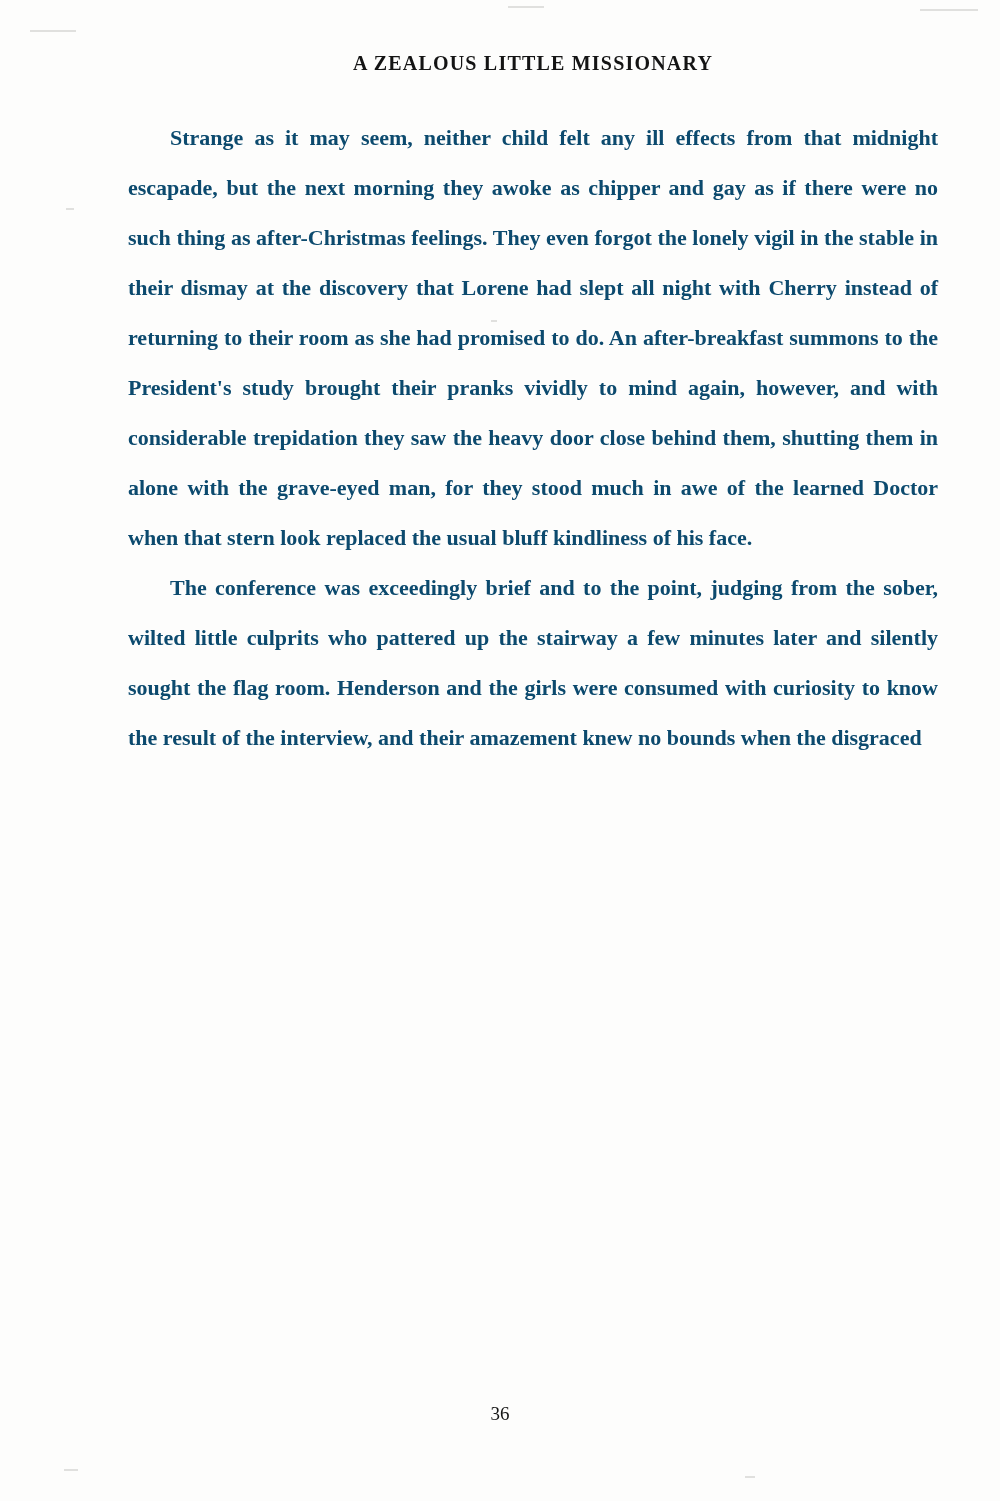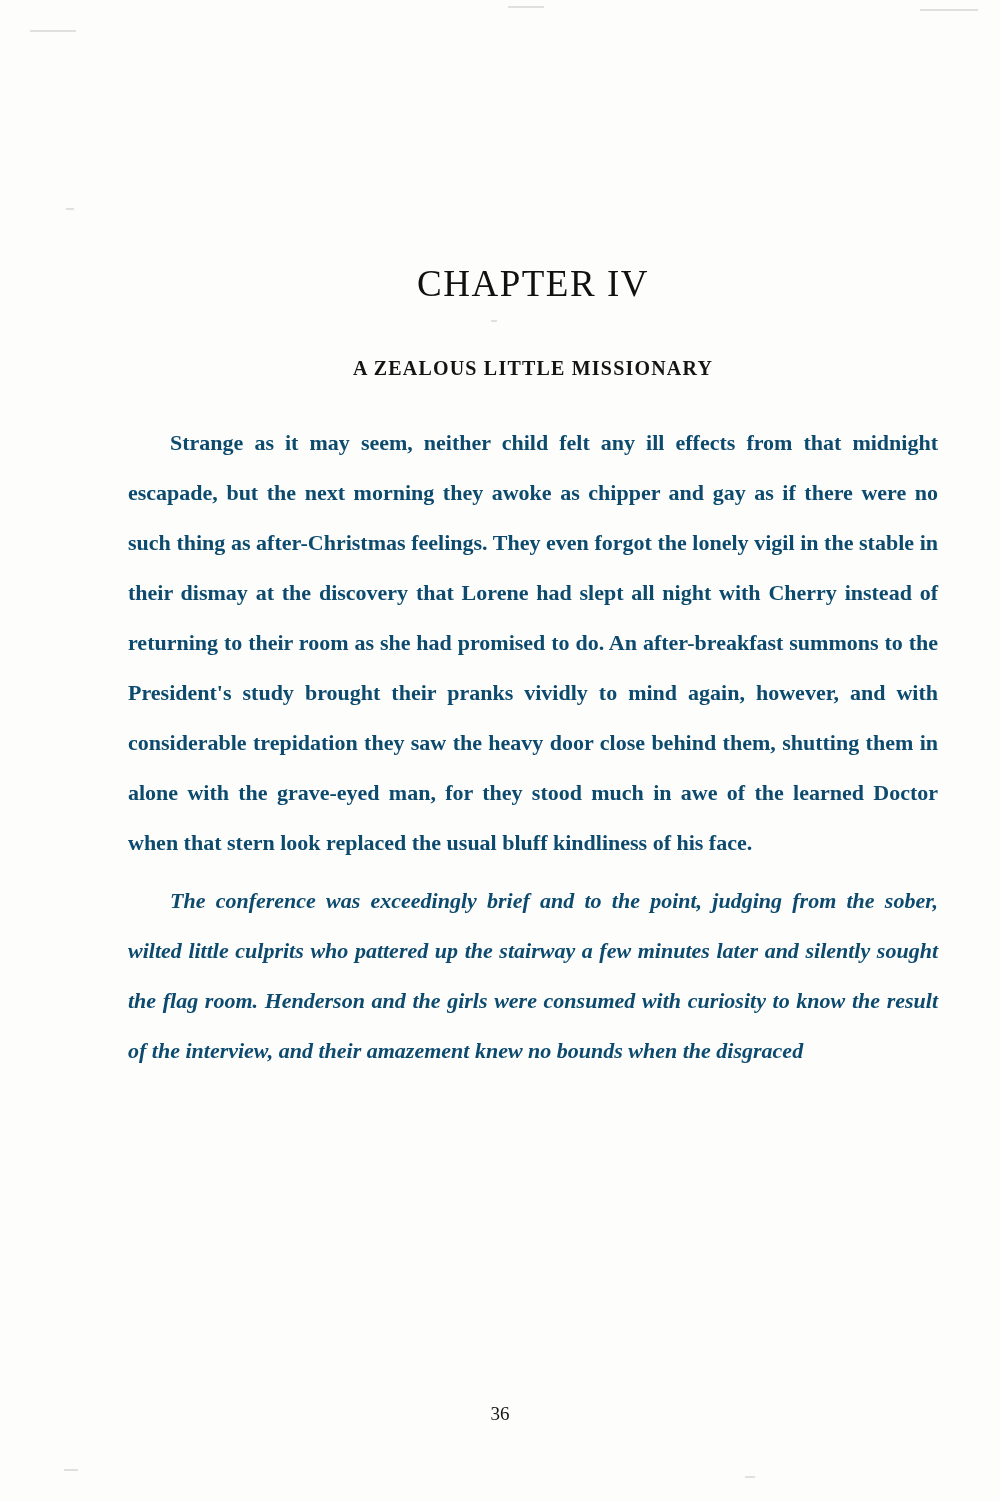--- a/index.html
+++ b/index.html
@@ -65,22 +65,21 @@
     line-height: 50px;
     text-align: justify;
     font-weight: bold;
     color: #0c4a6e;
   }
   .body-text p {
     margin: 0;
     text-indent: 42px;
   }
   .body-text p + p {
-    margin-top: 8px;
-    font-style: italic;
+    margin-top: 0;
   }
 
   .folio {
     position: absolute;
     left: 0;
     right: 0;
     top: 1403px;
     text-align: center;
     font-size: 19px;
     color: #161616;
@@ -94,21 +93,20 @@
   <div class="scan-mark m1"></div>
   <div class="scan-mark m2"></div>
   <div class="scan-mark m3"></div>
   <div class="scan-mark m4"></div>
   <div class="scan-mark m5"></div>
   <div class="scan-mark m6"></div>
   <div class="scan-mark m7"></div>
 
   <div class="content">
 
-    <h1 class="chapter-title">CHAPTER IV</h1>
 
     <h2 class="subtitle">A ZEALOUS LITTLE MISSIONARY</h2>
 
     <div class="body-text">
       <p>Strange as it may seem, neither child felt any ill effects from that midnight escapade, but the next morning they awoke as chipper and gay as if there were no such thing as after-Christmas feelings.  They even forgot the lonely vigil in the stable in their dismay at the discovery that Lorene had slept all night with Cherry instead of returning to their room as she had promised to do.  An after-breakfast summons to the President's study brought their pranks vividly to mind again, however, and with considerable trepidation they saw the heavy door close behind them, shutting them in alone with the grave-eyed man, for they stood much in awe of the learned Doctor when that stern look replaced the usual bluff kindliness of his face.</p>
       <p>The conference was exceedingly brief and to the point, judging from the sober, wilted little culprits who pattered up the stairway a few minutes later and silently sought the flag room.  Henderson and the girls were consumed with curiosity to know the result of the interview, and their amazement knew no bounds when the disgraced</p>
     </div>
 
   </div>
 

